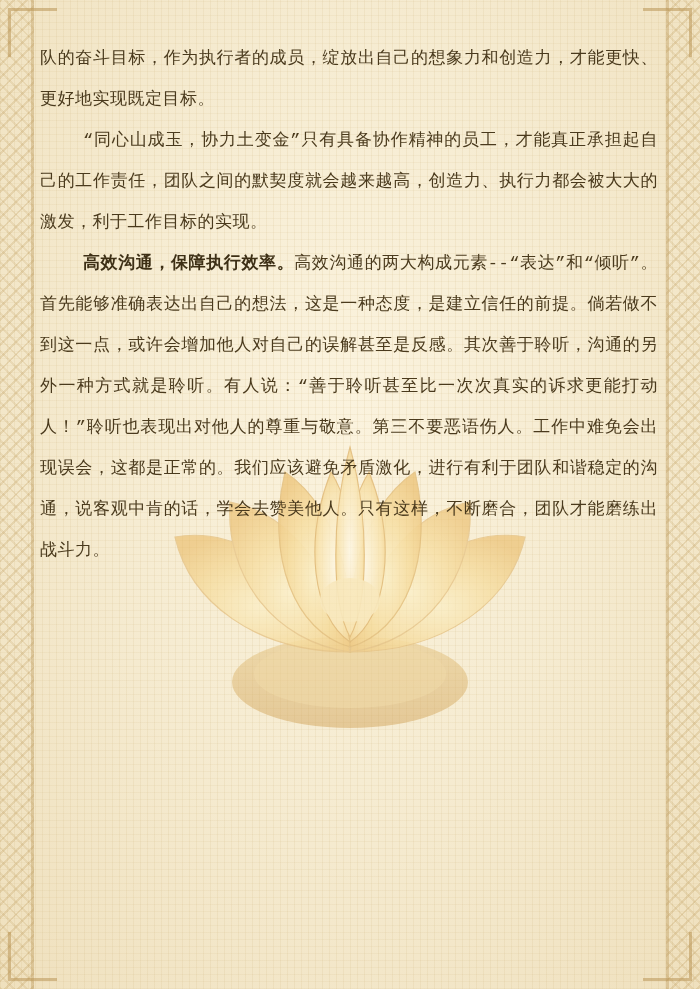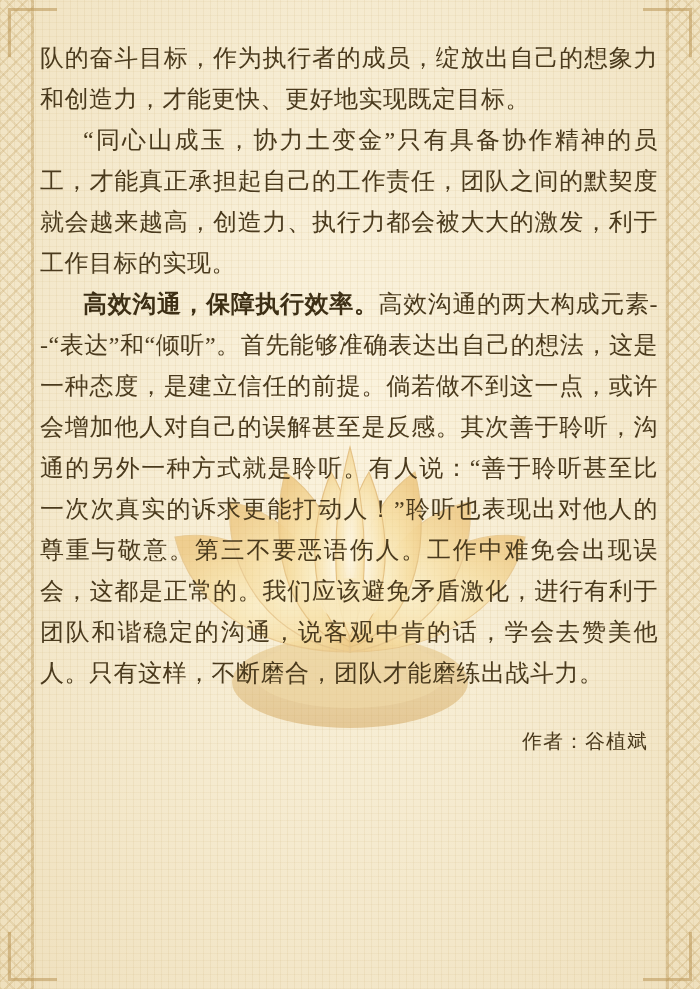--- a/index.html
+++ b/index.html
@@ -72,22 +72,22 @@
 
   #content {
     position: absolute;
     left: 40px;
     top: 38px;
     width: 618px;
     z-index: 3;
   }
   p.para {
     margin: 0 0 0 0;
-    font-family: Liberation Serif, serif;
-    font-size: 24px;
+    font-family: Liberation Mono, monospace;
+    font-size: 17px;
     line-height: 41px;
     color: #4a3a1d;
     text-align: justify;
     text-justify: inter-ideograph;
     letter-spacing: 0.5px;
   }
   p.indent { text-indent: 43px; }
   b.lead {
     font-weight: bold;
     color: #3d2f15;
@@ -165,15 +165,14 @@
     </p>
 
     <p class="para indent">
       <span>“同心山成玉，协力土变金”只有具备协作精神的员工，才能真正承担起自己的工作责任，团队之间的默契度就会越来越高，创造力、执行力都会被大大的激发，利于工作目标的实现。</span>
     </p>
 
     <p class="para indent">
       <b class="lead">高效沟通，保障执行效率。</b><span>高效沟通的两大构成元素--“表达”和“倾听”。首先能够准确表达出自己的想法，这是一种态度，是建立信任的前提。倘若做不到这一点，或许会增加他人对自己的误解甚至是反感。其次善于聆听，沟通的另外一种方式就是聆听。有人说：“善于聆听甚至比一次次真实的诉求更能打动人！”聆听也表现出对他人的尊重与敬意。第三不要恶语伤人。工作中难免会出现误会，这都是正常的。我们应该避免矛盾激化，进行有利于团队和谐稳定的沟通，说客观中肯的话，学会去赞美他人。只有这样，不断磨合，团队才能磨练出战斗力。</span>
     </p>
 
-    <div id="signature">作者：谷植斌</div>
   </div>
 </div>
 
 </body></html>

